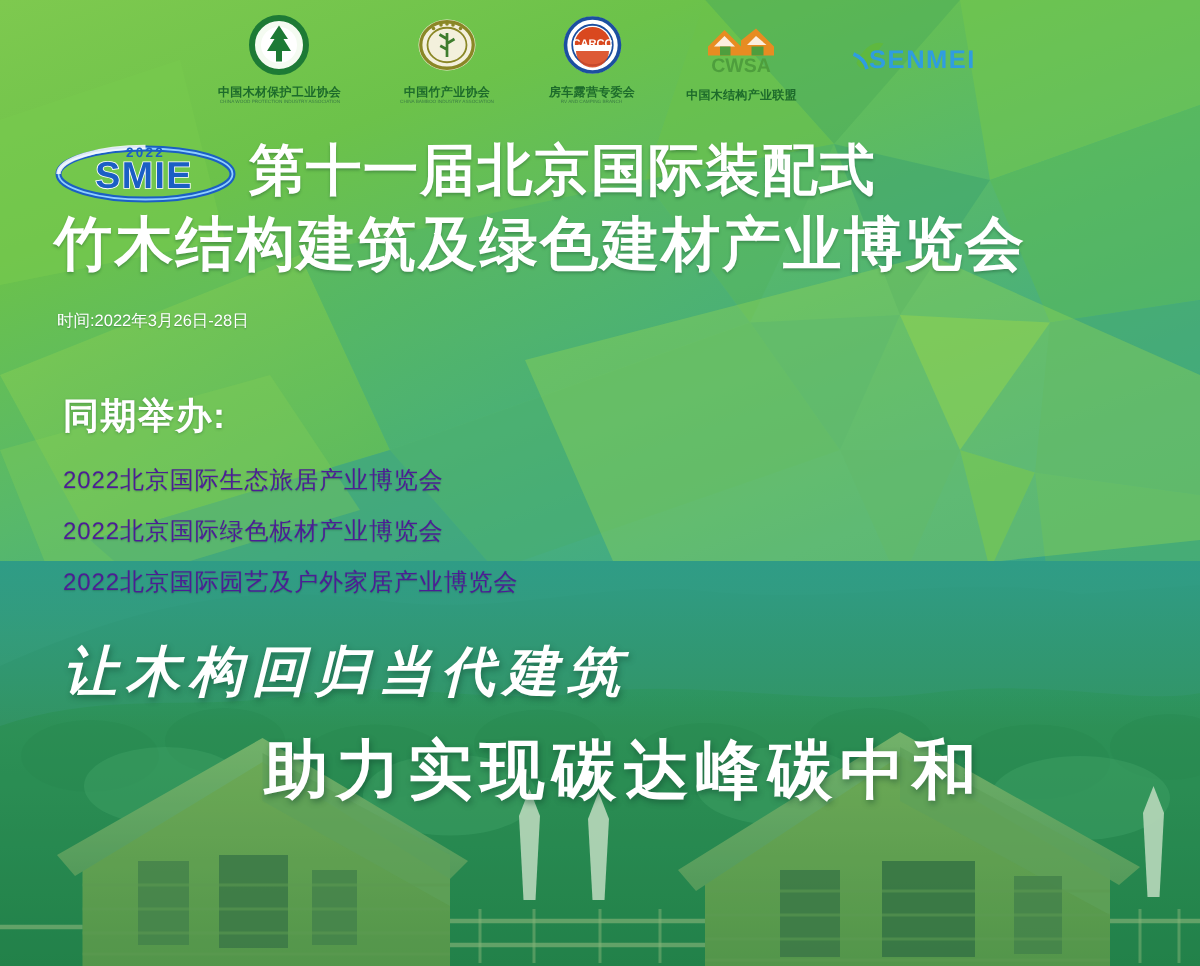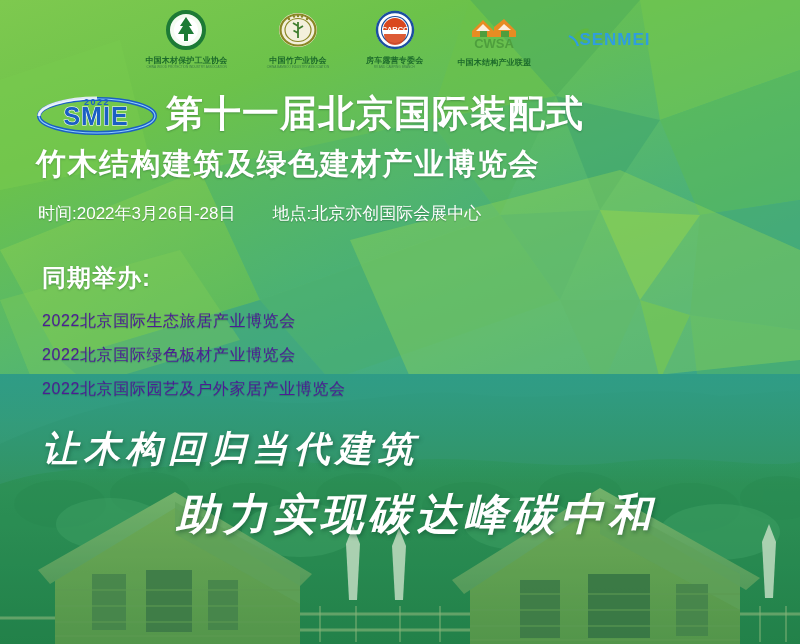--- a/index.html
+++ b/index.html
@@ -59,32 +59,32 @@
   .smie { position:relative; width:122px; height:44px; flex:0 0 auto; }
   .smie svg { display:block; }
   .headline1 {
     font-size:37px; line-height:44px; font-weight:bold; color:#ffffff;
     letter-spacing:1px;
     text-shadow:0 1px 2px rgba(20,70,40,.35);
     white-space:nowrap;
   }
   .headline2 {
     margin-top:4px;
-    font-size:30px; line-height:48px; font-weight:bold; color:#ffffff;
+    font-size:39px; line-height:48px; font-weight:bold; color:#ffffff;
     letter-spacing:1.5px;
     text-shadow:0 1px 2px rgba(20,70,40,.35);
     white-space:nowrap;
   }
 
   
   .meta-row {
     position:absolute; top:203px; left:38px;
-    display:flex; align-items:baseline; gap:37px;
+    display:flex; align-items:baseline; gap:72px;
     color:#ffffff;
-    font-size:17px; line-height:22px;
+    font-size:11px; line-height:22px;
     text-shadow:0 1px 1px rgba(20,70,40,.35);
     white-space:nowrap;
   }
 
   
   .concurrent { position:absolute; top:264px; left:42px; }
   .concurrent .heading {
     font-size:24px; line-height:28px; font-weight:bold; color:#ffffff;
     letter-spacing:1px;
     text-shadow:0 1px 2px rgba(20,70,40,.35);
@@ -104,21 +104,21 @@
     font-size:36px; line-height:58px;
     font-weight:bold; font-style:italic;
     color:#ffffff; letter-spacing:6px;
     text-shadow:1px 2px 4px rgba(10,60,40,.45);
     white-space:nowrap;
   }
   .slogan2 {
     position:absolute; top:487px; left:176px;
     font-family:"DejaVu Serif", serif;
     font-size:43px; line-height:54px;
-    font-weight:bold; font-style:italic;
+    font-weight:bold; 
     color:#ffffff; letter-spacing:5px;
     text-shadow:1px 2px 4px rgba(10,60,40,.45);
     white-space:nowrap;
   }
 </style>
 </head>
 <body>
 
 <div id="poster">
 
@@ -349,21 +349,20 @@
           <text x="60" y="33" font-family="'Liberation Sans',sans-serif" font-size="25" font-weight="bold" fill="#1b5fc4" text-anchor="middle" letter-spacing="1" stroke="#ffffff" stroke-width="1.1" paint-order="stroke">SMIE</text>
         </svg>
       </span>
       <span class="headline1">第十一届北京国际装配式</span>
     </div>
     <div class="headline2">竹木结构建筑及绿色建材产业博览会</div>
   </div>
 
   <div class="meta-row">
     <span>时间:2022年3月26日-28日</span>
-    <span>地点:北京亦创国际会展中心</span>
   </div>
 
   <div class="concurrent">
     <div class="heading">同期举办:</div>
     <ul>
       <li>2022北京国际生态旅居产业博览会</li>
       <li>2022北京国际绿色板材产业博览会</li>
       <li>2022北京国际园艺及户外家居产业博览会</li>
     </ul>
   </div>

